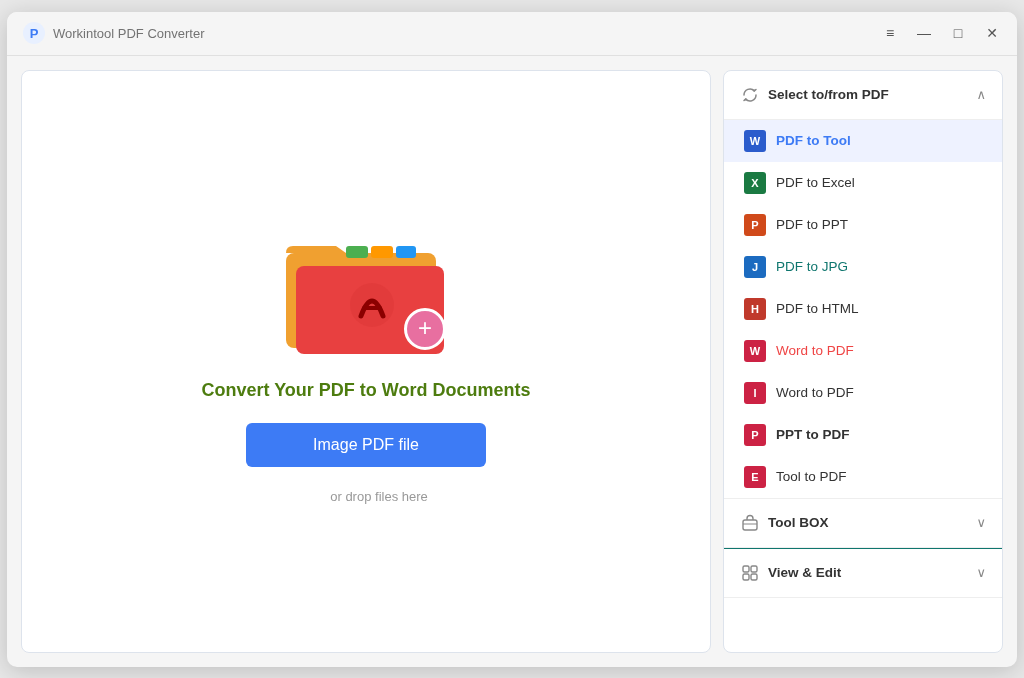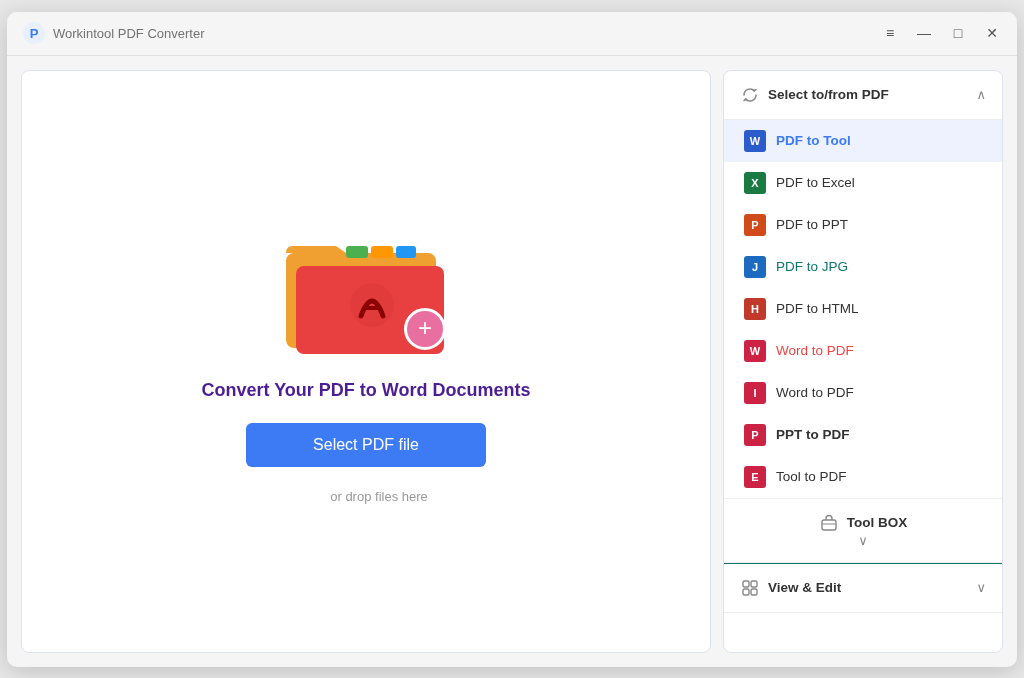--- a/index.html
+++ b/index.html
@@ -114,21 +114,21 @@
     .plus-badge span {
       color: white;
       font-size: 24px;
       font-weight: 300;
       line-height: 1;
       margin-top: -2px;
     }
     .drop-title {
       font-size: 18px;
       font-weight: 700;
-      color: #4c1d95;
+      color: #4d7c0f;
       text-align: right;
     }
     .select-btn {
       background: #3d7bf5;
       color: white;
       border: none;
       border-radius: 6px;
       padding: 13px 54px;
       font-size: 16px;
       font-weight: 500;
@@ -256,21 +256,21 @@
             <path d="M88 90 L104 90" stroke="#8b0000" stroke-width="4" stroke-linecap="round"></path>
           </svg>
           
           <div class="plus-badge">
             <span>+</span>
           </div>
         </div>
 
         <div class="drop-title">Convert Your PDF to Word Documents</div>
 
-        <button class="select-btn">Select PDF file</button>
+        <button class="select-btn">Image PDF file</button>
 
         <div class="drop-hint">or drop files here</div>
       </div>
     </div>
 
     <div class="sidebar">
 
       <div class="section-header">
         <div class="section-header-left">
           <span class="section-header-icon">
@@ -355,21 +355,21 @@
           <div class="menu-item">
     <div class="menu-item-icon" style="background:#cc2244; font-size:11px; font-weight:700;">
       E
     </div>
     <span style="color:#333; font-weight:400">
       Tool to PDF
     </span>
   </div>
         </div>
 
-      <div class="section-header" style="border-top:1px solid #eee;flex-direction:column;">
+      <div class="section-header" style="border-top:1px solid #eee;">
         <div class="section-header-left">
           <span class="section-header-icon">
             <svg width="18" height="18" viewBox="0 0 18 18" fill="none">
               <rect x="2" y="6" width="14" height="10" rx="2" stroke="#888" stroke-width="1.4"></rect>
               <path d="M6 6V4.5a3 3 0 0 1 6 0V6" stroke="#888" stroke-width="1.4"></path>
               <line x1="2" y1="10" x2="16" y2="10" stroke="#888" stroke-width="1.2"></line>
             </svg>
           </span>
           <span>Tool BOX</span>
         </div>

